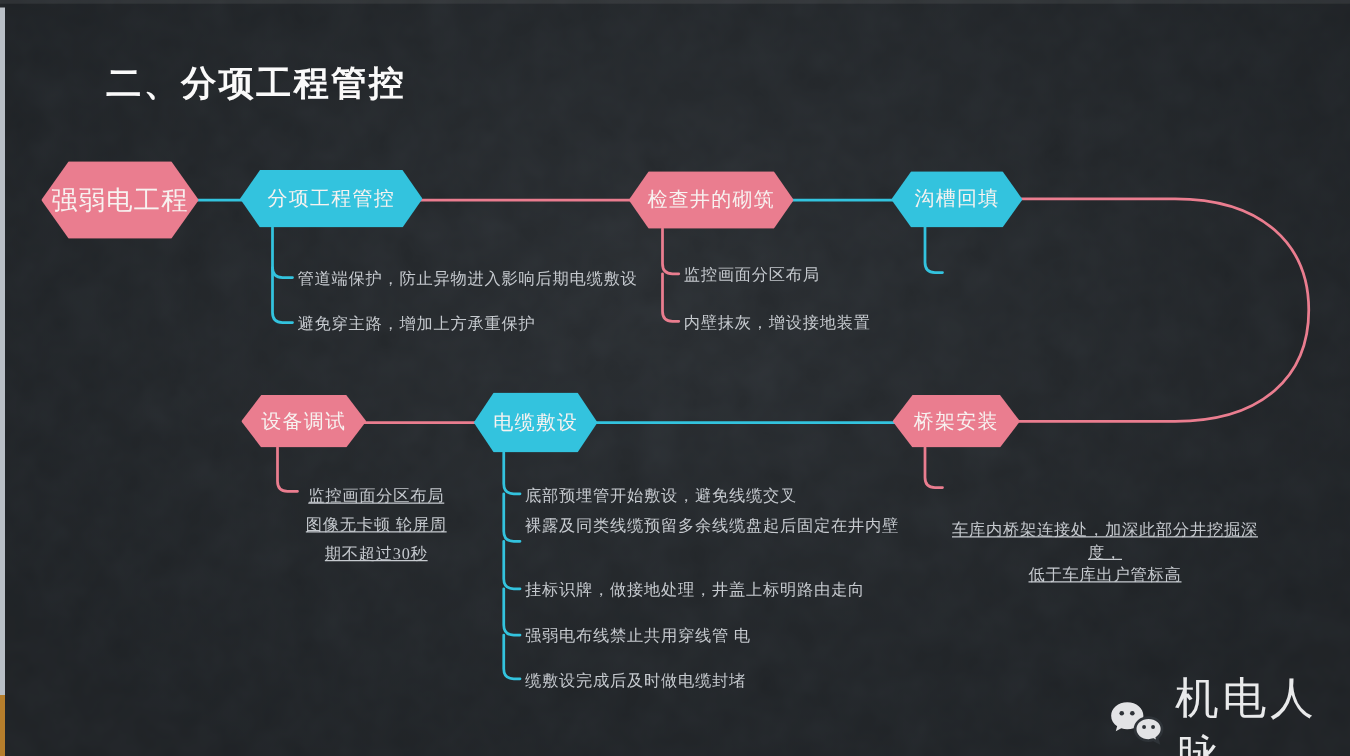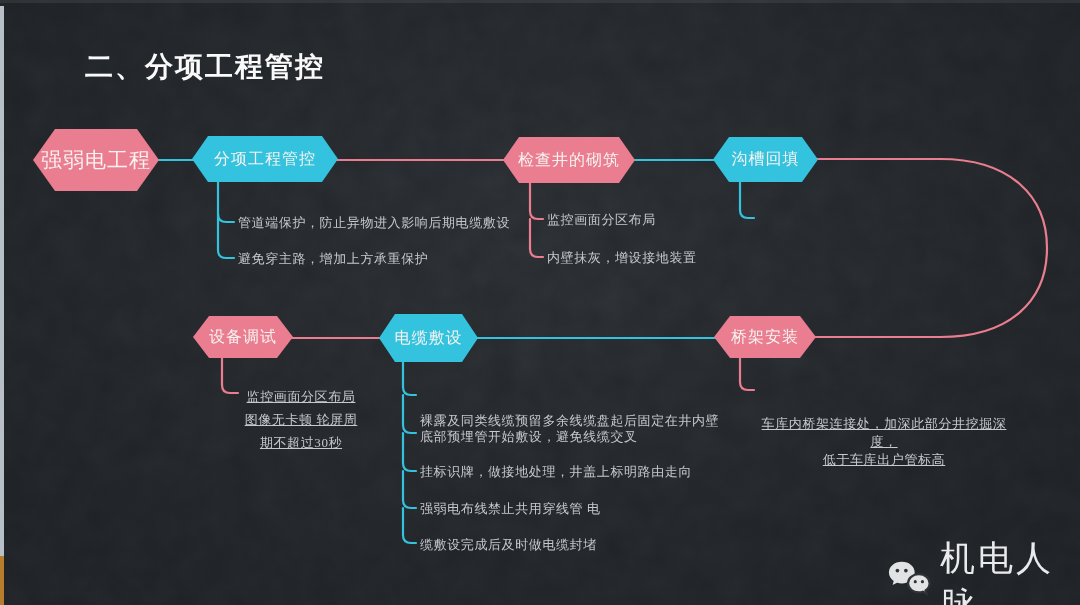--- a/index.html
+++ b/index.html
@@ -127,21 +127,21 @@
   <div class="ann" style="left:547px;top:249px;">内壁抹灰，增设接地装置</div>
 
   <div class="ann" style="left:758px;top:210px;"></div>
 
   <div class="ann-block" style="left:236px;top:385px;width:130px;line-height:23px;">
     <div>监控画面分区布局</div>
     <div>图像无卡顿 轮屏周</div>
     <div>期不超过30秒</div>
   </div>
 
-  <div class="ann" style="left:420px;top:388px;margin-top:40px;">底部预埋管开始敷设，避免线缆交叉</div>
+  <div class="ann" style="left:420px;top:388px;">底部预埋管开始敷设，避免线缆交叉</div>
   <div class="ann" style="left:420px;top:412px;">裸露及同类线缆预留多余线缆盘起后固定在井内壁</div>
   <div class="ann" style="left:420px;top:463px;">挂标识牌，做接地处理，井盖上标明路由走向</div>
   <div class="ann" style="left:420px;top:500px;">强弱电布线禁止共用穿线管 电</div>
   <div class="ann" style="left:420px;top:536px;">缆敷设完成后及时做电缆封堵</div>
 
   <div class="ann-block" style="left:750px;top:381px;width:268px;line-height:18px;margin-top:34px;">
     <div>车库内桥架连接处，加深此部分井挖掘深度，</div>
     <div>低于车库出户管标高</div>
   </div>
 

